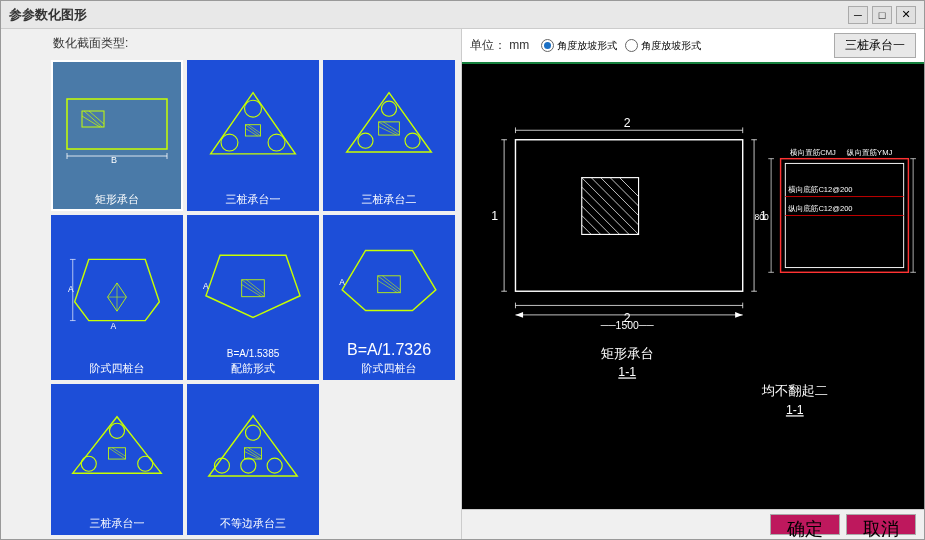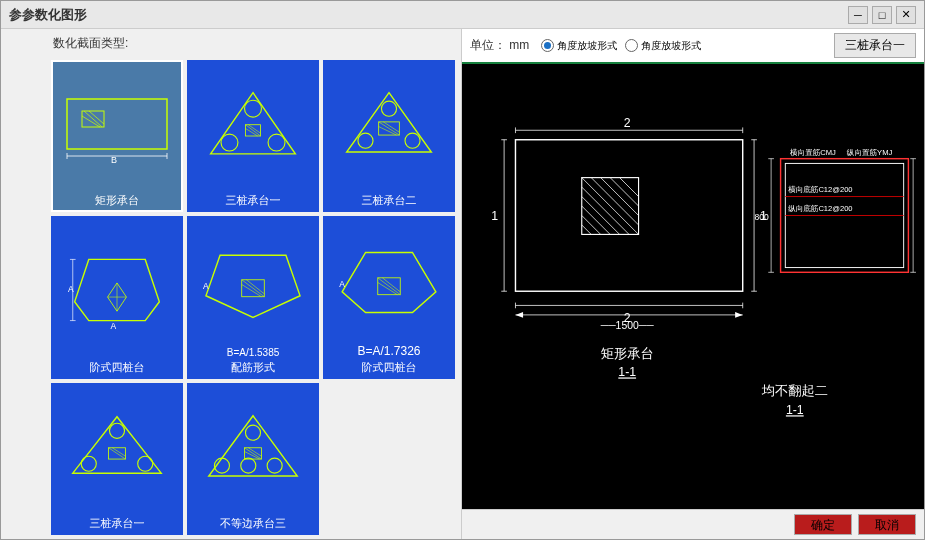--- a/index.html
+++ b/index.html
@@ -156,23 +156,23 @@
       padding: 4px 8px;
       display: flex;
       justify-content: flex-end;
       gap: 6px;
       border-top: 1px solid #ccc;
       height: 30px;
     }
     .bottom-btn {
       padding: 2px 16px;
       border: 1px solid #aaa;
-      background: #b91c1c;
+      background: #be185d;
       cursor: pointer;
-      font-size: 12px;
+      font-size: 18px;
     }
     
     .cad-canvas {
       width: 100%;
       height: 100%;
       position: absolute;
       top: 0; left: 0;
     }
   </style>
 </head>
@@ -297,21 +297,21 @@
 
               <polygon points="30,8 80,8 105,50 80,72 30,72 5,50" fill="none" stroke="#c8ff00" stroke-width="1.5"></polygon>
 
               <rect x="43" y="35" width="24" height="18" fill="none" stroke="#c8ff00" stroke-width="0.9"></rect>
               <line x1="43" y1="35" x2="67" y2="53" stroke="#c8ff00" stroke-width="0.6"></line>
               <line x1="48" y1="35" x2="67" y2="50" stroke="#c8ff00" stroke-width="0.6"></line>
               <line x1="43" y1="40" x2="64" y2="53" stroke="#c8ff00" stroke-width="0.6"></line>
               <text x="2" y="45" fill="white" font-size="9">A</text>
             </svg>
           </div>
-          <div style="color:white;font-size:12px;text-align:center;margin-top:1px">
+          <div style="color:white;font-size:16px;text-align:center;margin-top:1px">
             <span>B=A/1.7326</span>
           </div>
           <div class="shape-label">阶式四桩台</div>
         </div>
 
         <div class="shape-cell">
           <div class="shape-svg">
             <svg width="110" height="80" viewBox="0 0 110 85">
               <polygon points="55,5 102,65 8,65" fill="none" stroke="#c8ff00" stroke-width="1.5"></polygon>
               <circle cx="25" cy="55" r="8" fill="none" stroke="#c8ff00" stroke-width="1.2"></circle>

